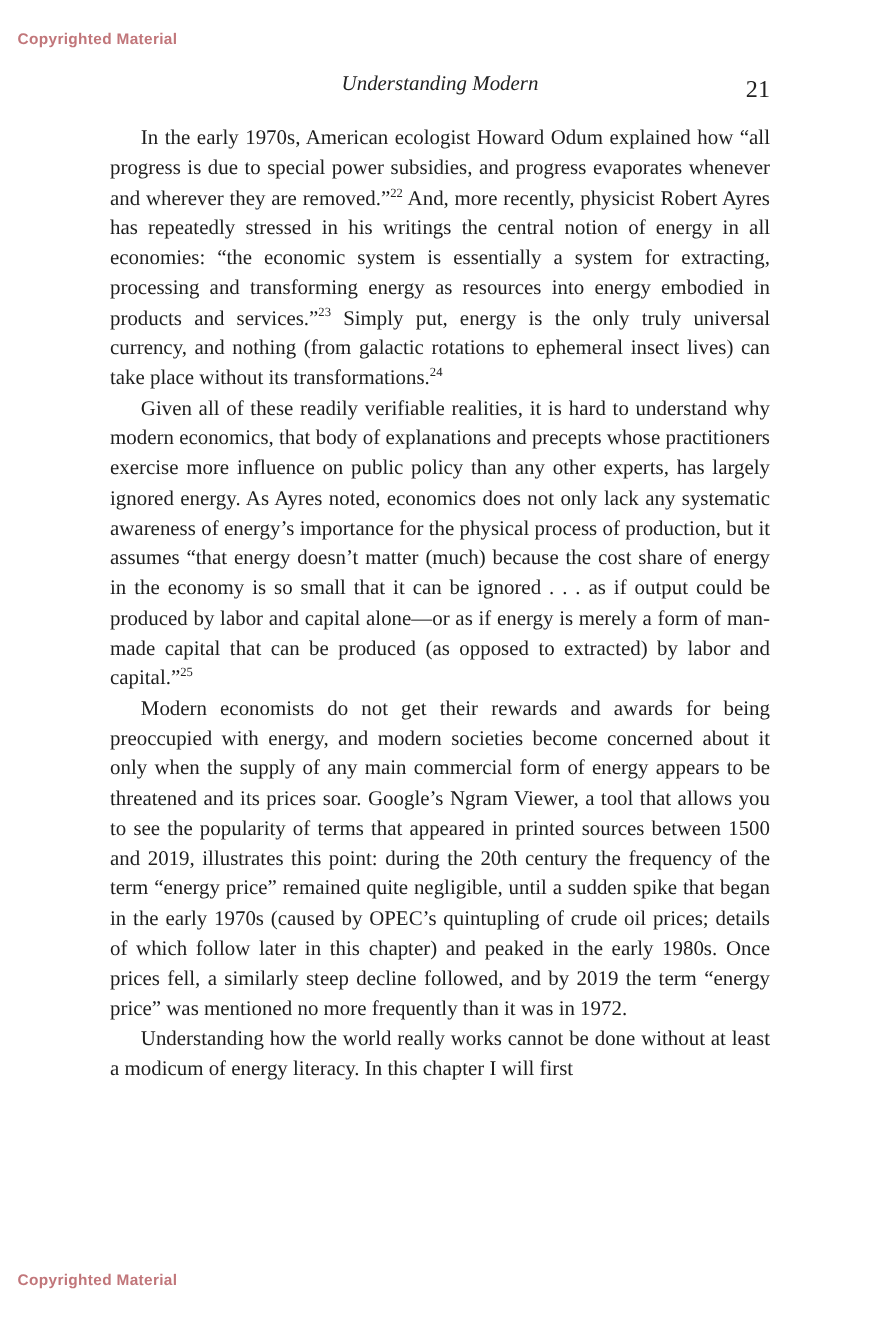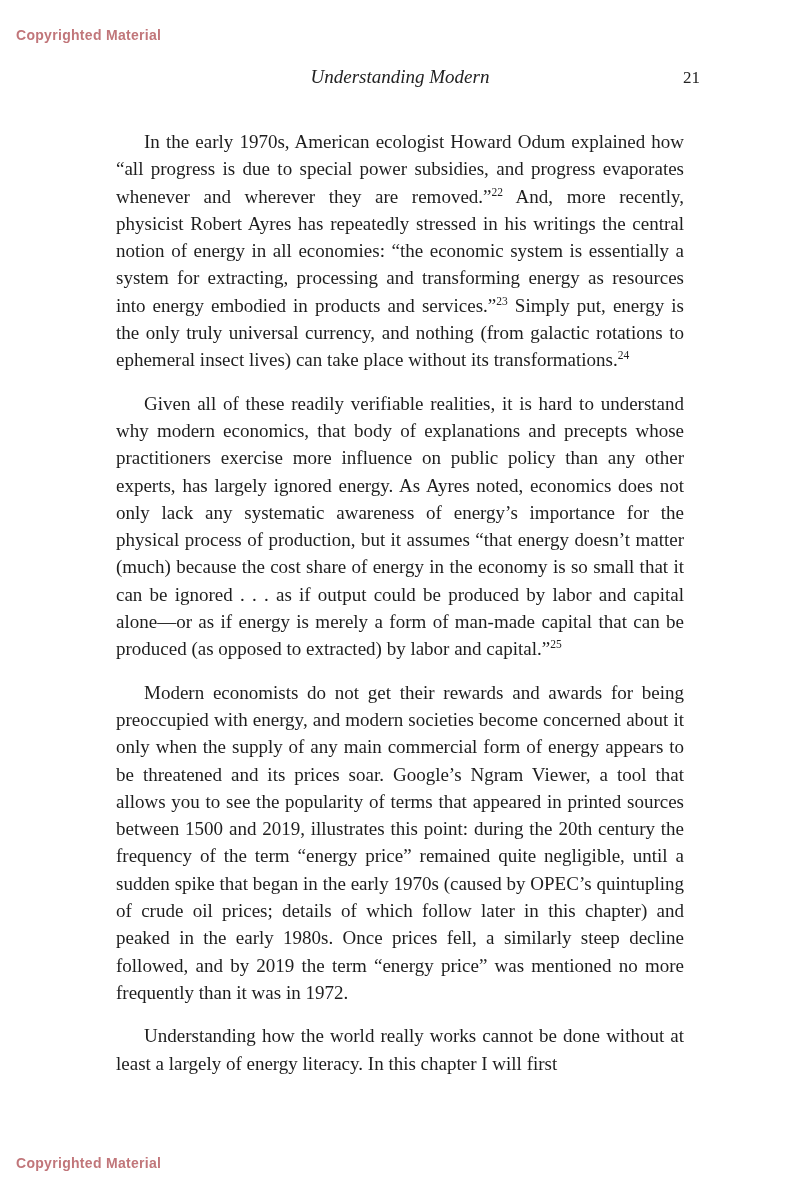--- a/index.html
+++ b/index.html
@@ -47,36 +47,36 @@
     width: 100%;
     text-align: center;
     font-style: italic;
     font-size: 19px;
     color: #222222;
   }
   .page-number {
     position: absolute;
     right: 0;
     top: 2px;
-    font-size: 17px;
+    font-size: 22px;
     color: #222222;
   }
 
   .body-text {
     position: absolute;
     top: 112px;
     left: 100px;
     width: 600px;
     font-size: 19px;
     line-height: 27.3px;
     text-align: justify;
     color: #1e1e1e;
   }
   .body-text p {
-    margin: 16px;
+    margin: 0;
     padding: 0;
     text-indent: 28px;
   }
   .body-text sup {
     font-size: 11.5px;
     line-height: 0;
     vertical-align: super;
     letter-spacing: 0;
   }
 </style>
@@ -89,18 +89,18 @@
 
   <header class="running-header-row">
     <span class="chapter-title">Understanding Modern</span>
     <span class="page-number">21</span>
   </header>
 
   <main class="body-text">
       <p>In the early 1970s, American ecologist Howard Odum explained how “all progress is due to special power subsidies, and progress evaporates whenever and wherever they are removed.”<sup>22</sup> And, more recently, physicist Robert Ayres has repeatedly stressed in his writings the central notion of energy in all economies: “the economic system is essentially a system for extracting, processing and transforming energy as resources into energy embodied in products and services.”<sup>23</sup> Simply put, energy is the only truly universal currency, and nothing (from galactic rotations to ephemeral insect lives) can take place without its transformations.<sup>24</sup></p>
       <p>Given all of these readily verifiable realities, it is hard to understand why modern economics, that body of explanations and precepts whose practitioners exercise more influence on public policy than any other experts, has largely ignored energy. As Ayres noted, economics does not only lack any systematic awareness of energy’s importance for the physical process of production, but it assumes “that energy doesn’t matter (much) because the cost share of energy in the economy is so small that it can be ignored . . . as if output could be produced by labor and capital alone—or as if energy is merely a form of man-made capital that can be produced (as opposed to extracted) by labor and capital.”<sup>25</sup></p>
       <p>Modern economists do not get their rewards and awards for being preoccupied with energy, and modern societies become concerned about it only when the supply of any main commercial form of energy appears to be threatened and its prices soar. Google’s Ngram Viewer, a tool that allows you to see the popularity of terms that appeared in printed sources between 1500 and 2019, illustrates this point: during the 20th century the frequency of the term “energy price” remained quite negligible, until a sudden spike that began in the early 1970s (caused by OPEC’s quintupling of crude oil prices; details of which follow later in this chapter) and peaked in the early 1980s. Once prices fell, a similarly steep decline followed, and by 2019 the term “energy price” was mentioned no more frequently than it was in 1972.</p>
-      <p>Understanding how the world really works cannot be done without at least a largely of energy literacy. In this chapter I will first</p>
+      <p>Understanding how the world really works cannot be done without at least a modicum of energy literacy. In this chapter I will first</p>
     </main>
 
   <div class="copyright bottom">Copyrighted Material</div>
 
 </div>
 
 </body></html>

